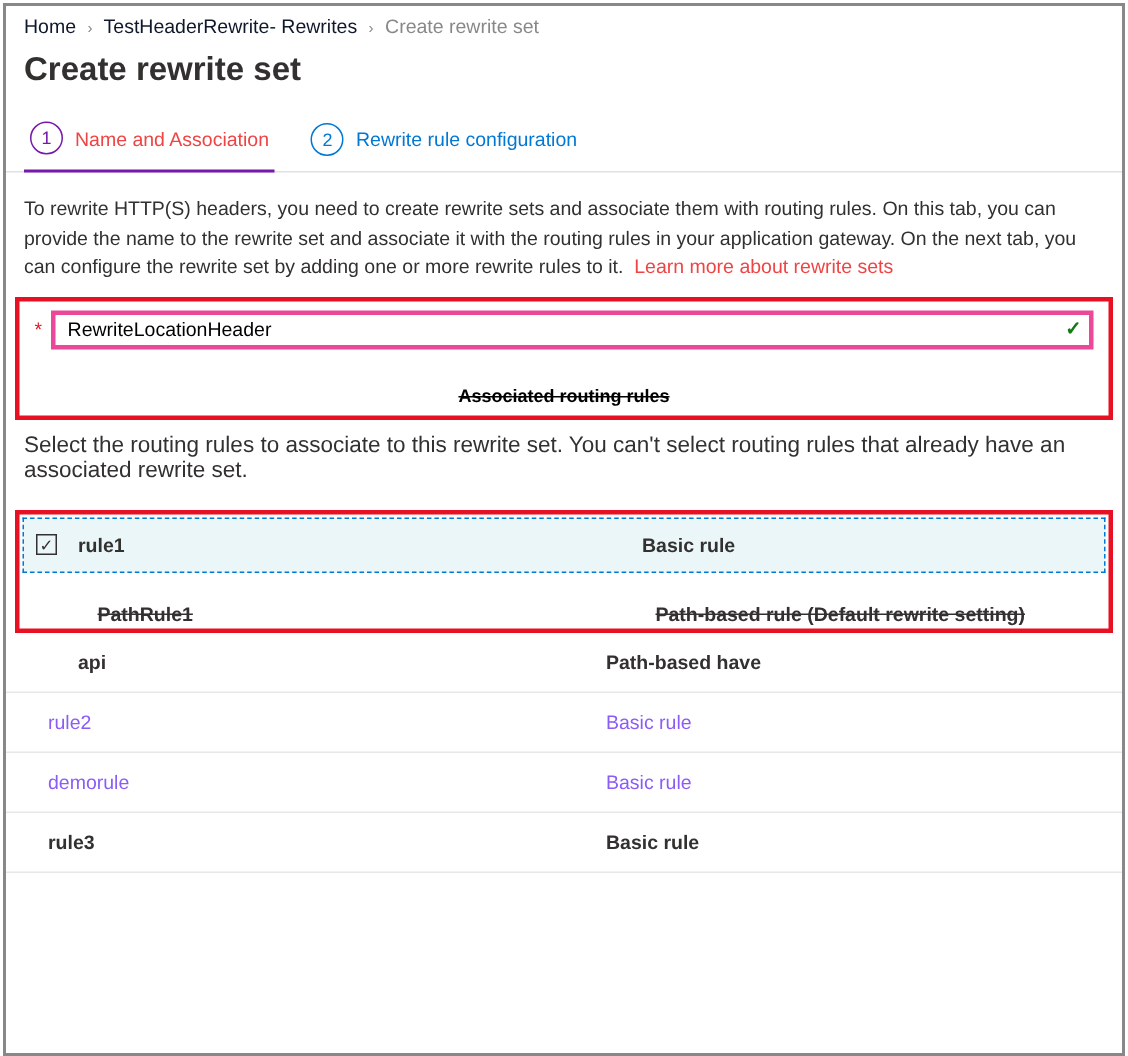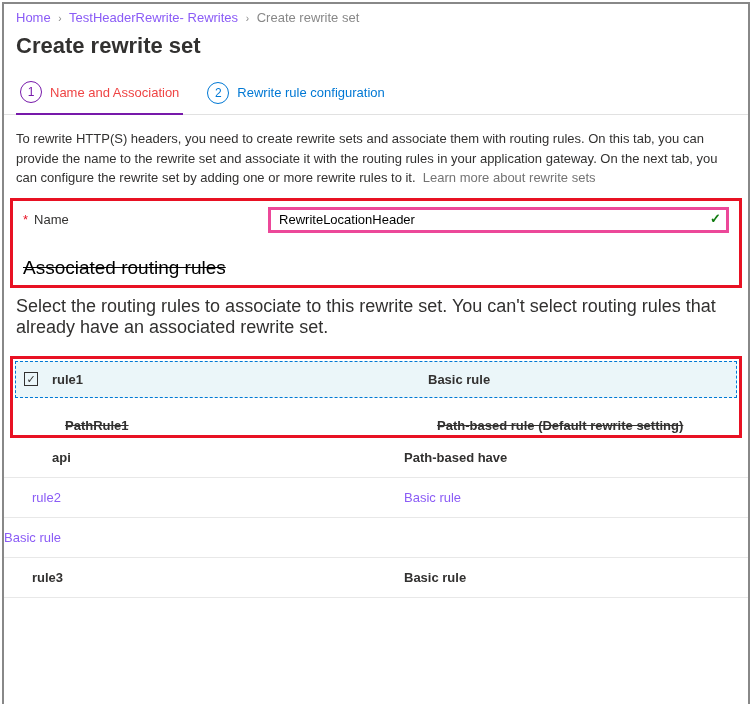--- a/index.html
+++ b/index.html
@@ -1,41 +1,41 @@
 <!DOCTYPE html>
 <html><head>
 <meta charset="utf-8">
 <style>
 * { box-sizing: border-box; margin: 0; padding: 0; }
 body { font-family: "Segoe UI", Arial, sans-serif; font-size: 13px; color: #323130; background: #fff; width: 752px; }
 .page { border: 2px solid #888; width: 748px; margin: 2px; background: #fff; padding: 0; }
 .breadcrumb { padding: 6px 12px 2px 12px; font-size: 13px; }
-.breadcrumb a { color: #8b5cf6; text-decoration: none; }
+.breadcrumb a { color: #0f172a; text-decoration: none; }
 .breadcrumb .chev { color: #888; margin: 0 4px; font-size: 10px; }
 .breadcrumb .current { color: #888; }
 .title { font-size: 22px; font-weight: 600; padding: 6px 12px 14px 12px; }
 .tabs { display: flex; padding: 0 12px; border-bottom: 1px solid #e1e1e1; gap: 20px; }
 .tab { display: flex; align-items: center; padding: 8px 4px 10px 4px; cursor: pointer; position: relative; }
 .tab.active { border-bottom: 2px solid #7719aa; margin-bottom: -1px; }
 .tab .circle { width: 22px; height: 22px; border-radius: 50%; display: flex; align-items: center; justify-content: center; font-size: 12px; margin-right: 8px; }
 .tab.active .circle { border: 1px solid #7719aa; color: #7719aa; }
 .tab.inactive .circle { border: 1px solid #0078d4; color: #0078d4; }
 .tab.active .tab-label { color: #ef4444; }
 .tab.inactive .tab-label { color: #0078d4; }
 .desc { padding: 14px 12px 8px 12px; line-height: 1.5; font-size: 13px; }
-.desc a { color: #737373; text-decoration: none; }
+.desc a { color: #ef4444; text-decoration: none; }
 .hl-red { border: 3px solid #e81123; margin: 2px 6px; padding: 2px; }
 .name-row { display: flex; align-items: center; padding: 4px 8px 24px 8px; }
 .name-row .req { color: #e81123; margin-right: 6px; }
 .name-row .label { width: 234px; }
 .name-input-wrap { position: relative; flex: 1; }
 .name-input { width: 100%; border: 3px solid #ec4899; padding: 4px 36px 4px 8px; font-size: 13px; height: 26px; }
 .name-input-wrap .check { position: absolute; right: 8px; top: 4px; color: #107c10; font-weight: bold; }
-.section-head { font-size: 19px; font-weight: 400; padding: 0 8px 4px 8px; text-decoration: line-through; color: #000; }
-.section-sub { padding: 6px 12px 18px 12px; font-size: 18px; }
+.section-head { font-size: 12px; font-weight: 700; padding: 0 8px 4px 8px; text-decoration: line-through; color: #000; text-align: center; }
+.section-sub { padding: 6px 12px 18px 12px; font-size: 15px; }
 .table-head { display: flex; padding: 10px 12px 8px 12px; font-size: 11px; font-weight: 600; letter-spacing: 0.3px; color: #323130; }
 .table-head .col1 { width: 400px; padding-left: 24px; }
 .table-head .col2 { flex: 1; }
 .hl-red-wide { border: 3px solid #e81123; margin: 0 6px; }
 .row-sel { border: 1px dashed #0078d4; background: #ebf6f9; display: flex; align-items: center; padding: 10px 8px; margin: 2px; }
 .row-sel .chk { width: 14px; height: 14px; border: 1px solid #323130; display: flex; align-items: center; justify-content: center; font-size: 11px; margin-right: 14px; }
 .row-sel .c1 { width: 376px; font-weight: 600; }
 .row-sel .c2 { flex: 1; font-weight: 600; }
 .row-strike { display: flex; padding: 2px 24px; }
 .row-strike .c1 { width: 400px; padding-left: 28px; font-weight: 600; text-decoration: line-through; }
@@ -74,21 +74,20 @@
   </div>
 
   <div class="desc">
     <span>To rewrite HTTP(S) headers, you need to create rewrite sets and associate them with routing rules. On this tab, you can provide the name to the rewrite set and associate it with the routing rules in your application gateway. On the next tab, you can configure the rewrite set by adding one or more rewrite rules to it.</span>
     &nbsp;<a href="#">Learn more about rewrite sets</a>
   </div>
 
   <div class="hl-red">
     <div class="name-row">
       <span class="req">*</span>
-      <span class="label">Name</span>
       <div class="name-input-wrap">
         <input class="name-input" value="RewriteLocationHeader" style="">
         <span class="check">✓</span>
       </div>
     </div>
     <div class="section-head">Associated routing rules</div>
   </div>
 
   <div class="section-sub">Select the routing rules to associate to this rewrite set. You can't select routing rules that already have an associated rewrite set.</div>
 
@@ -109,20 +108,21 @@
   <div class="rows-outer">
     <div class="row bold">
       <span class="c1 indent">api</span>
       <span class="c2">Path-based have</span>
     </div>
     <div class="row dim">
       <span class="c1">rule2</span>
       <span class="c2">Basic rule</span>
     </div>
     <div class="row dim">
+      <span class="c1">demorule</span>
       <span class="c2">Basic rule</span>
     </div>
     <div class="row bold">
       <span class="c1">rule3</span>
       <span class="c2">Basic rule</span>
     </div>
   </div>
 
   <div class="spacer"></div>
 

